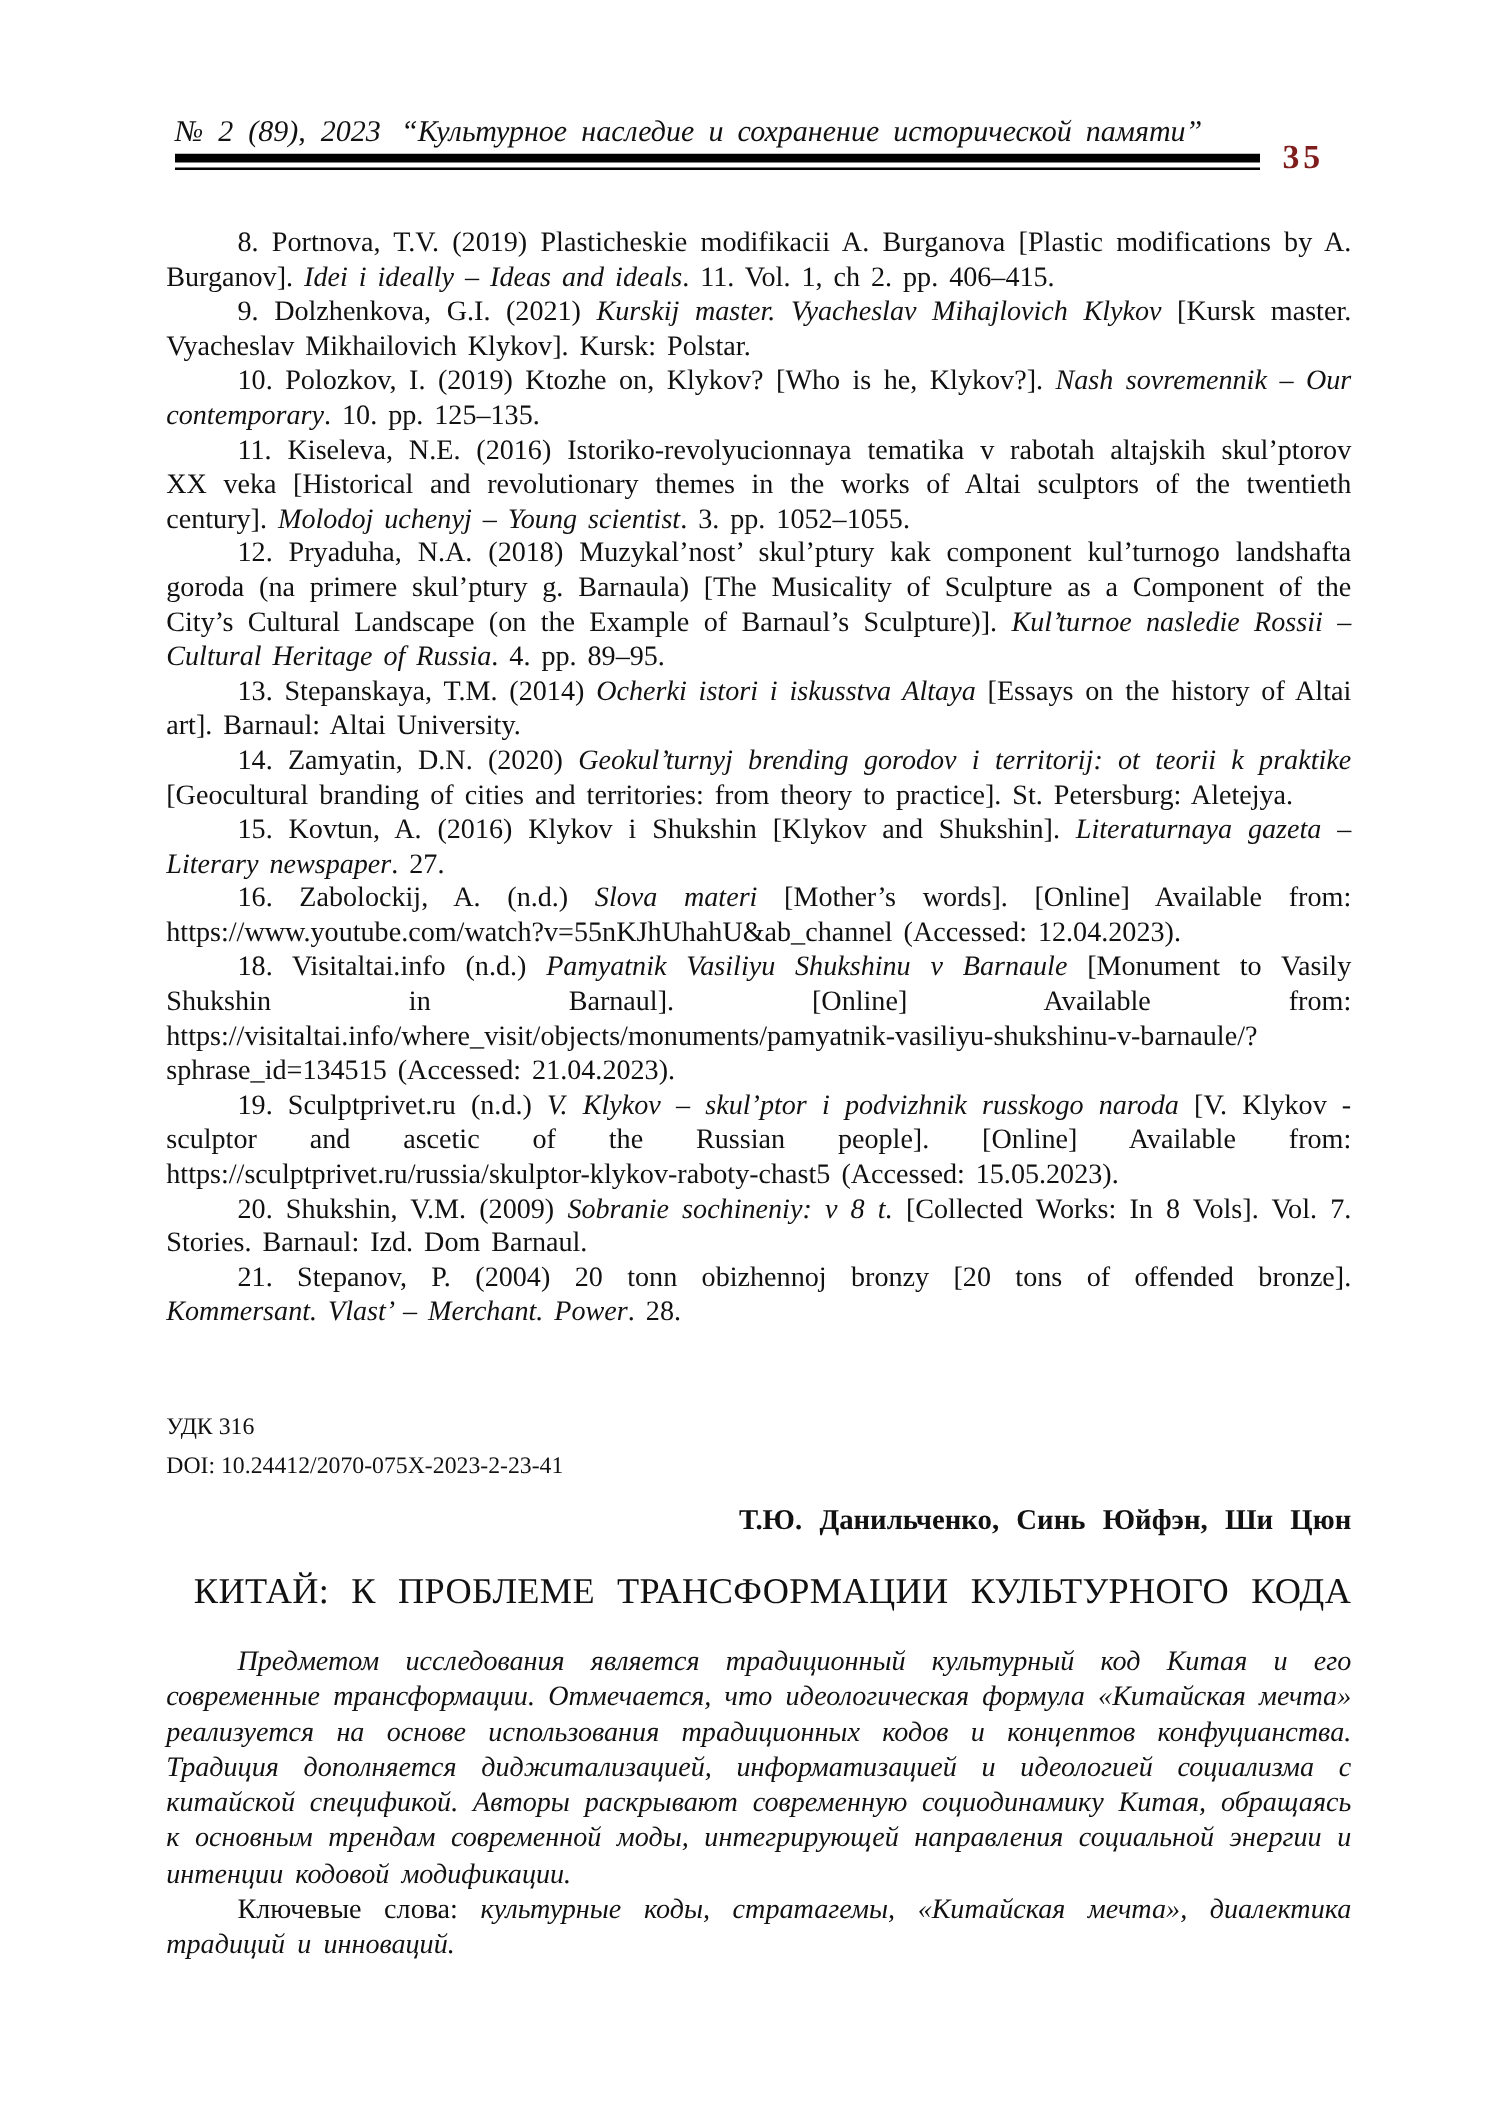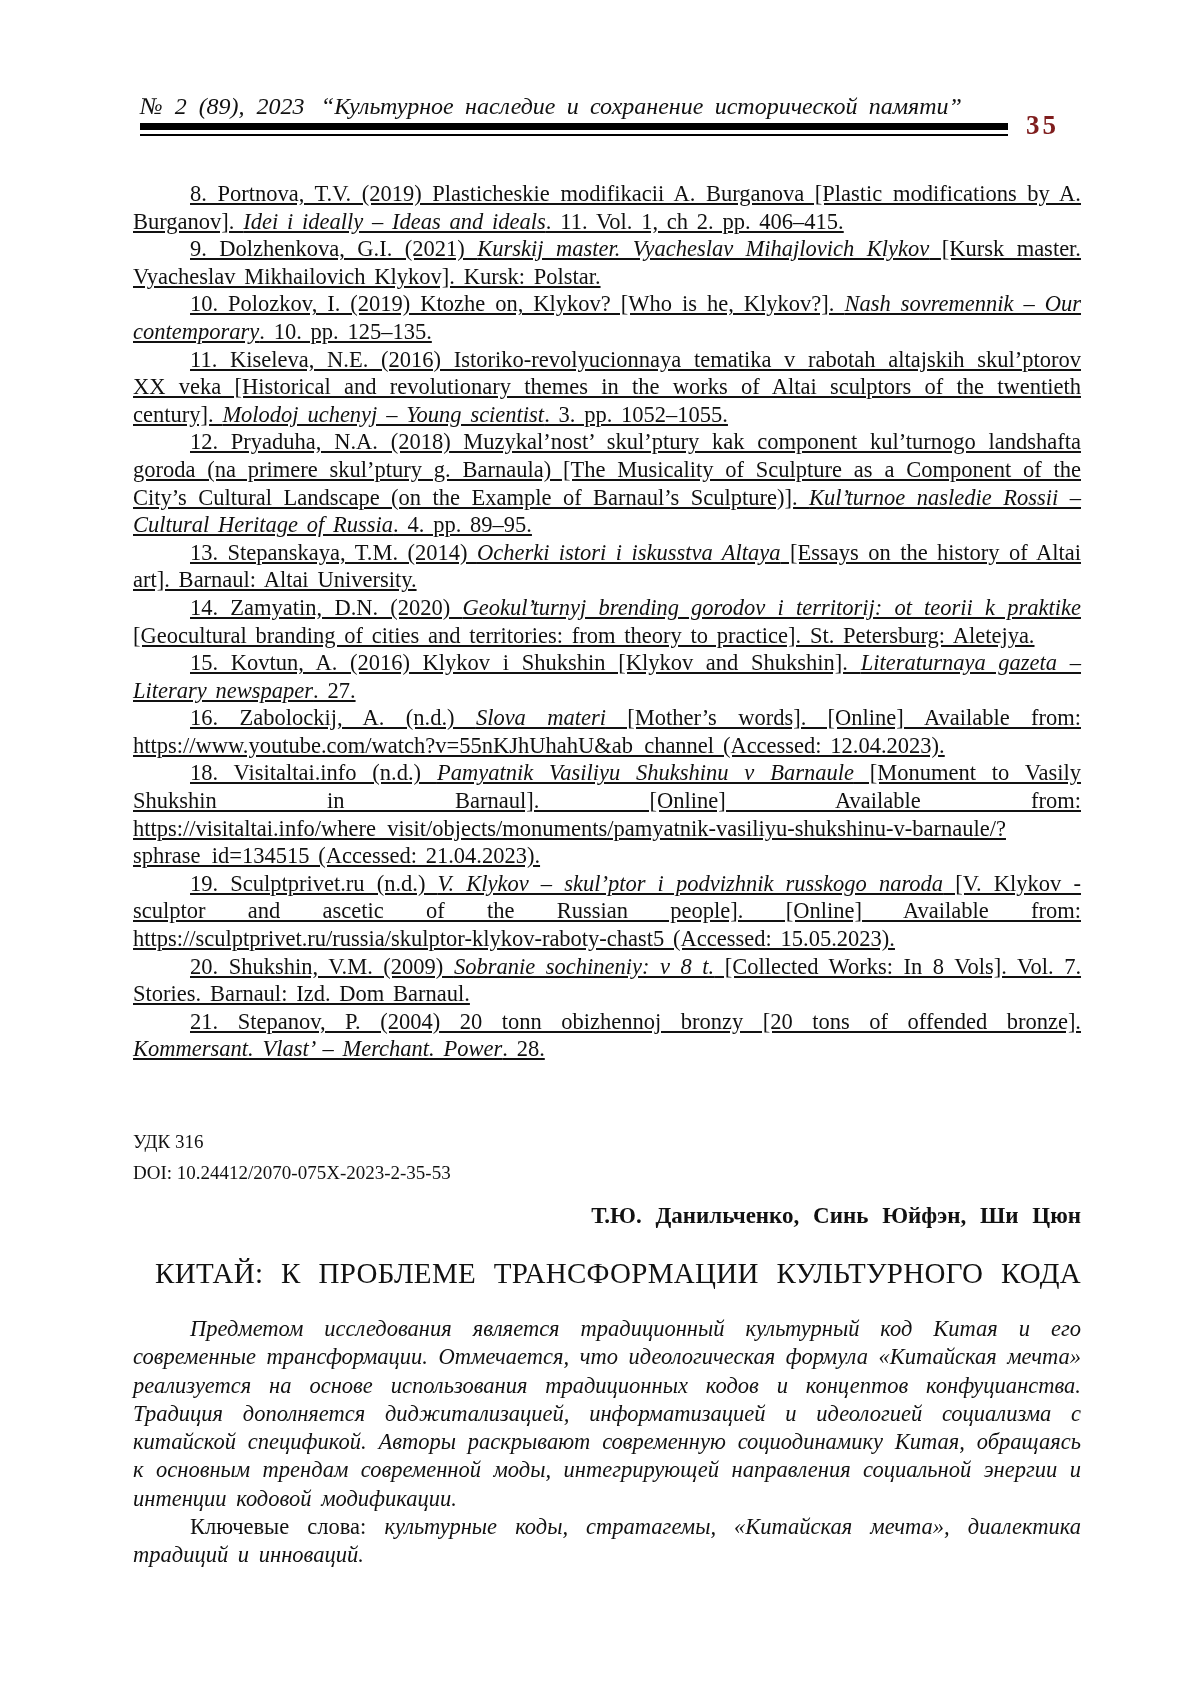--- a/index.html
+++ b/index.html
@@ -42,21 +42,20 @@
     font-size: 27px;
     letter-spacing: 3px;
     color: #7f1d1d;
   }
   
   .references {
     position: absolute;
     left: 133px;
     top: 180px;
     width: 948px;
-    text-decoration: underline;
   }
   .ref {
     margin: 0;
     font-size: 22.5px;
     line-height: 27.6px;
     text-align: justify;
     text-indent: 57px;
     word-spacing: 0.14em;
     overflow-wrap: anywhere;
   }
@@ -139,21 +138,21 @@
       <p class="ref"><span>15. Kovtun, A. (2016) Klykov i Shukshin [Klykov and Shukshin]. </span><span class="it">Literaturnaya gazeta – Literary newspaper</span><span>. 27.</span></p>
       <p class="ref"><span>16. Zabolockij, A. (n.d.) </span><span class="it">Slova materi</span><span> [Mother’s words]. [Online] Available from: https://www.youtube.com/watch?v=55nKJhUhahU&amp;ab_channel (Accessed: 12.04.2023).</span></p>
       <p class="ref"><span>18. Visitaltai.info (n.d.) </span><span class="it">Pamyatnik Vasiliyu Shukshinu v Barnaule</span><span> [Monument to Vasily Shukshin in Barnaul]. [Online] Available from: https://visitaltai.info/where_visit/objects/monuments/pamyatnik-vasiliyu-shukshinu-v-barnaule/?sphrase_id=134515 (Accessed: 21.04.2023).</span></p>
       <p class="ref"><span>19. Sculptprivet.ru (n.d.) </span><span class="it">V. Klykov – skul’ptor i podvizhnik russkogo naroda</span><span> [V. Klykov - sculptor and ascetic of the Russian people]. [Online] Available from: https://sculptprivet.ru/russia/skulptor-klykov-raboty-chast5 (Accessed: 15.05.2023).</span></p>
       <p class="ref"><span>20. Shukshin, V.M. (2009) </span><span class="it">Sobranie sochineniy: v 8 t.</span><span> [Collected Works: In 8 Vols]. Vol. 7. Stories. Barnaul: Izd. Dom Barnaul.</span></p>
       <p class="ref"><span>21. Stepanov, P. (2004) 20 tonn obizhennoj bronzy [20 tons of offended bronze]. </span><span class="it">Kommersant. Vlast’ – Merchant. Power</span><span>. 28.</span></p>
     </div>
 
   <div class="meta">
     <div>УДК 316</div>
-    <div>DOI: 10.24412/2070-075X-2023-2-35-53</div>
+    <div>DOI: 10.24412/2070-075X-2023-2-23-41</div>
   </div>
 
   <div class="authors">Т.Ю. Данильченко, Синь Юйфэн, Ши Цюн</div>
 
   <div class="title">КИТАЙ: К ПРОБЛЕМЕ ТРАНСФОРМАЦИИ КУЛЬТУРНОГО КОДА</div>
 
   <div class="abstract-block">
     <p class="abstract">Предметом исследования является традиционный культурный код Китая и его современные трансформации. Отмечается, что идеологическая формула «Китайская мечта» реализуется на основе использования традиционных кодов и концептов конфуцианства. Традиция дополняется диджитализацией, информатизацией и идеологией социализма с китайской спецификой. Авторы раскрывают современную социодинамику Китая, обращаясь к основным трендам современной моды, интегрирующей направления социальной энергии и интенции кодовой модификации.</p>
     <p class="keywords"><span>Ключевые слова:</span> <span class="it">культурные коды, стратагемы, «Китайская мечта», диалектика традиций и инноваций.</span></p>
   </div>

